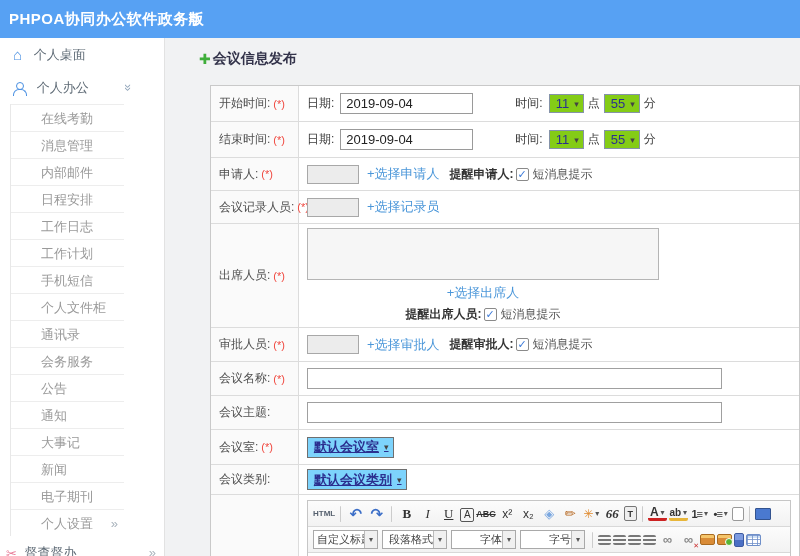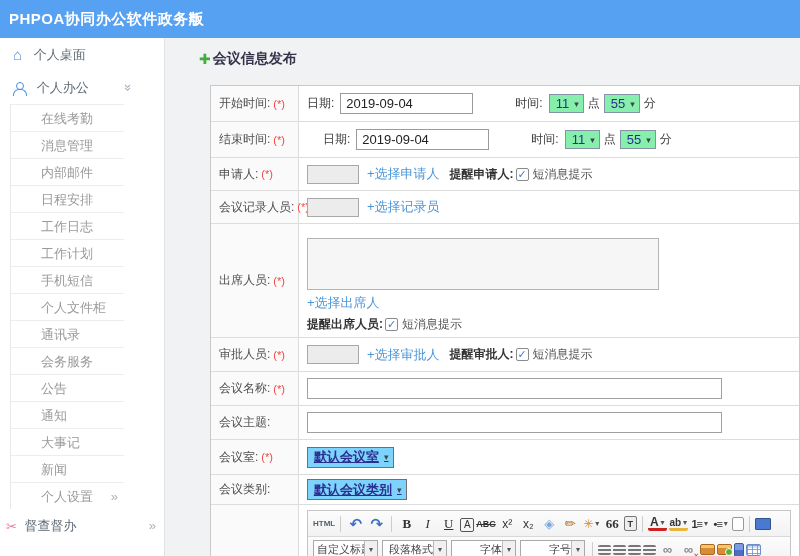--- a/index.html
+++ b/index.html
@@ -44,35 +44,35 @@
   .frow { display:flex; border-bottom:1px solid #dcdcdc; }
   .fcell-l { width:88px; background:#fafafa; border-right:1px solid #dcdcdc;
     padding:0 3px 0 8px; font-size:12px; color:#4f4f4f; display:flex; align-items:center; white-space:nowrap; }
   .fcell-l .req { color:#f0483f; font-style:normal; margin-left:3px; font-size:11px; }
   .fcell-f { flex:1; padding:4px 8px; display:flex; align-items:center; flex-wrap:wrap; min-width:0; }
   .inline-lbl { font-size:12px; color:#3c3c3c; margin-right:6px; white-space:nowrap; }
   .date-input { width:133px; height:21px; border:1px solid #9a9a9a; font-size:13px;
     padding:0 5px; color:#222; font-family:inherit; background:#fff; }
   .gray-input { width:52px; height:19px; border:1px solid #a8a8a8; background:#ececec; }
   .sel { display:inline-flex; align-items:center; height:19px; border:1px solid #8593a9;
-    background:#86efac; padding:0 4px 0 6px; font-size:13px; color:#2b2f8f; cursor:pointer; white-space:nowrap; }
+    background:#84cc16; padding:0 4px 0 6px; font-size:13px; color:#2b2f8f; cursor:pointer; white-space:nowrap; }
   .sel::after { content:"▾"; font-size:9px; color:#444; margin-left:5px; }
   .sel-big { height:21px; font-weight:bold; border-color:#6f6f6f; background:#7dd3fc; text-decoration:underline; }
   .gap-l { margin-left:42px; }
   .tick { font-size:12px; color:#3c3c3c; margin:0 4px; }
   .link { color:#4a96d9; font-size:13px; margin-left:8px; text-decoration:none; cursor:pointer; white-space:nowrap; }
   .cb { display:inline-flex; align-items:center; justify-content:center; width:13px; height:13px;
     border:1px solid #8a8a8a; background:#fff; border-radius:2px; font-size:11px; line-height:11px;
     color:#3b7ad9; font-weight:bold; margin:0 4px 0 2px; cursor:pointer; }
   .sms-lbl { font-size:12px; color:#555; }
   .remind { font-size:12px; font-weight:bold; color:#333; margin-left:10px; white-space:nowrap; }
   .wide-input { width:415px; height:21px; border:1px solid #a0a0a0; background:#fff; font-family:inherit; font-size:13px; padding:0 5px; }
   .attend-area { width:352px; height:52px; background:#f6f6f6; border:1px solid #b5b5b5;
     resize:none; font-family:inherit; }
-  .stack { display:flex; flex-direction:column; align-items:flex-start;margin-top:10px; }
+  .stack { display:flex; flex-direction:column; align-items:center; }
   .stack .row2, .stack .row3 { display:flex; align-items:center; margin-top:4px; }
   .stack .link { margin-left:0; }
   .stack .remind { margin-left:0; }
 
   
   .editor { width:492px; border:1px solid #c6c6c6; background:#fff; }
   .ed-row { display:flex; align-items:center; height:26px; padding:0 4px;
     background:linear-gradient(#fcfcfc,#f2f2f2); border-bottom:1px solid #d8d8d8;
     flex-wrap:nowrap; overflow:hidden;text-align:right; }
   .tb { display:inline-flex; align-items:center; justify-content:center; min-width:19px; height:20px;
@@ -81,21 +81,21 @@
   .t-html { font-size:8px; font-weight:bold; color:#55606e; border:none; }
   .t-blue { color:#3b6ec7; font-size:15px; font-weight:bold; }
   .t-bold { font-weight:bold; font-family:"Liberation Serif",serif; font-size:13px; }
   .t-italic { font-style:italic; font-family:"Liberation Serif",serif; font-size:13px; }
   .t-underline { text-decoration:underline; font-family:"Liberation Serif",serif; font-size:13px; }
   .t-boxed { border:1px solid #555; font-size:10px; height:14px; min-width:14px; margin-top:2px; }
   .t-strike { text-decoration:line-through; font-size:9px; font-weight:bold; }
   .t-eraser { color:#7aa7e0; font-size:13px; }
   .t-broom { color:#b5651d; font-size:13px; }
   .t-spray { color:#e08a2e; font-size:12px; }
-  .t-quote { font-family:"Liberation Serif",serif; font-weight:bold; font-size:13px; }
+  .t-quote { font-family:"Liberation Serif",serif; font-weight:bold; font-style:italic; font-size:13px; }
   .t-paste { border:1px solid #777; font-size:9px; font-weight:bold; min-width:13px; height:15px; background:#eee; }
   .t-fore { font-weight:bold; font-size:12px; border-bottom:3px solid #cc2222; height:15px; }
   .t-back { font-weight:bold; font-size:10px; border-bottom:3px solid #e8b63a; height:15px; }
   .t-list { font-size:11px; font-weight:bold; letter-spacing:-1px; }
   .t-dd::after { content:"▾"; font-size:8px; color:#555; margin-left:2px; }
   .t-doc { width:12px; min-width:12px; height:14px; background:#fff; border:1px solid #999; }
   .t-screen { width:16px; min-width:16px; height:12px; background:#4a79d0; border:1px solid #33538f; border-radius:1px; }
   .combo { display:inline-flex; align-items:center; height:19px; border:1px solid #a9a9a9; background:#fff;
     margin:0 3px 0 1px; cursor:pointer; }
   .combo-label { width:50px; font-size:11px; color:#444; padding-left:3px; overflow:hidden; white-space:nowrap; }
@@ -202,20 +202,24 @@
       <li class="sub-item">
         <span>大事记</span>
         <span class="chev-r"></span>
       </li>
 
       <li class="sub-item">
         <span>新闻</span>
         <span class="chev-r"></span>
       </li>
 
+      <li class="sub-item">
+        <span>电子期刊</span>
+        <span class="chev-r"></span>
+      </li>
 
       <li class="sub-item">
         <span>个人设置</span>
         <span class="chev-r">»</span>
       </li>
     </ul>
   <div class="side-top" style="padding-left:6px;">
     <span class="ic-duban">✂</span>
     <span class="lbl" style="margin-left:4px;">督查督办</span>
     <span class="chev-r" style="right:10px;">»</span>
@@ -238,21 +242,21 @@
         <span class="inline-lbl">日期:</span>
         <input class="date-input" value="2019-09-04" style="">
         <span class="inline-lbl gap-l">时间:</span>
         <span class="sel">11</span>
         <span class="tick">点</span>
         <span class="sel">55</span>
         <span class="tick">分</span>
       </div>
     </div>
 
-    <div class="frow" style="min-height:36px;gap:16px;">
+    <div class="frow" style="min-height:36px;">
       <div class="fcell-l">
           <span>结束时间:</span>
           <em class="req">(*)</em>
         </div>
       <div class="fcell-f">
         <span class="inline-lbl">日期:</span>
         <input class="date-input" value="2019-09-04" style="">
         <span class="inline-lbl gap-l">时间:</span>
         <span class="sel">11</span>
         <span class="tick">点</span>

